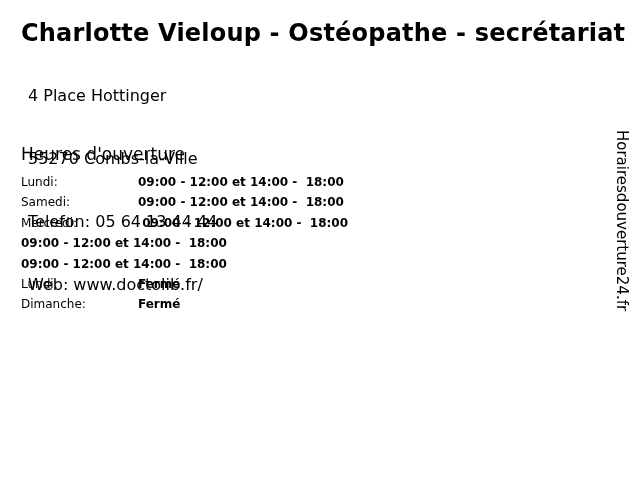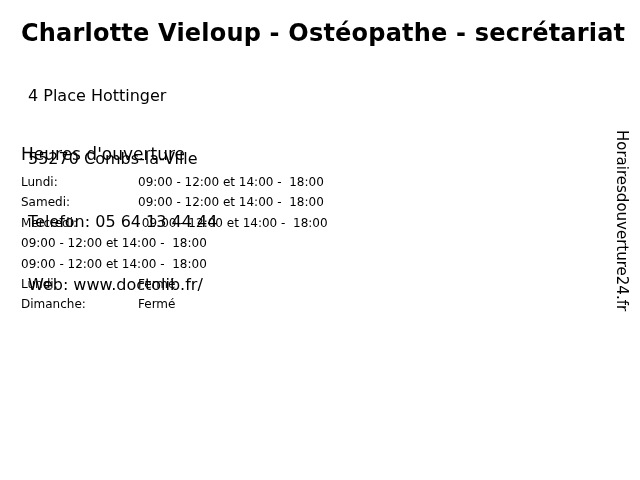--- a/index.html
+++ b/index.html
@@ -53,20 +53,21 @@
   .hours-row {
     display: flex;
   }
   .hours-day {
     width: 117px;
     flex: 0 0 117px;
     white-space: pre;
   }
   .hours-time {
     white-space: pre;
+    font-weight: bold;
   }
   .watermark {
     position: absolute;
     left: 613px;
     top: 130px;
     writing-mode: vertical-rl;
     font-size: 15px;
     color: #000000;
     white-space: nowrap;
   }

